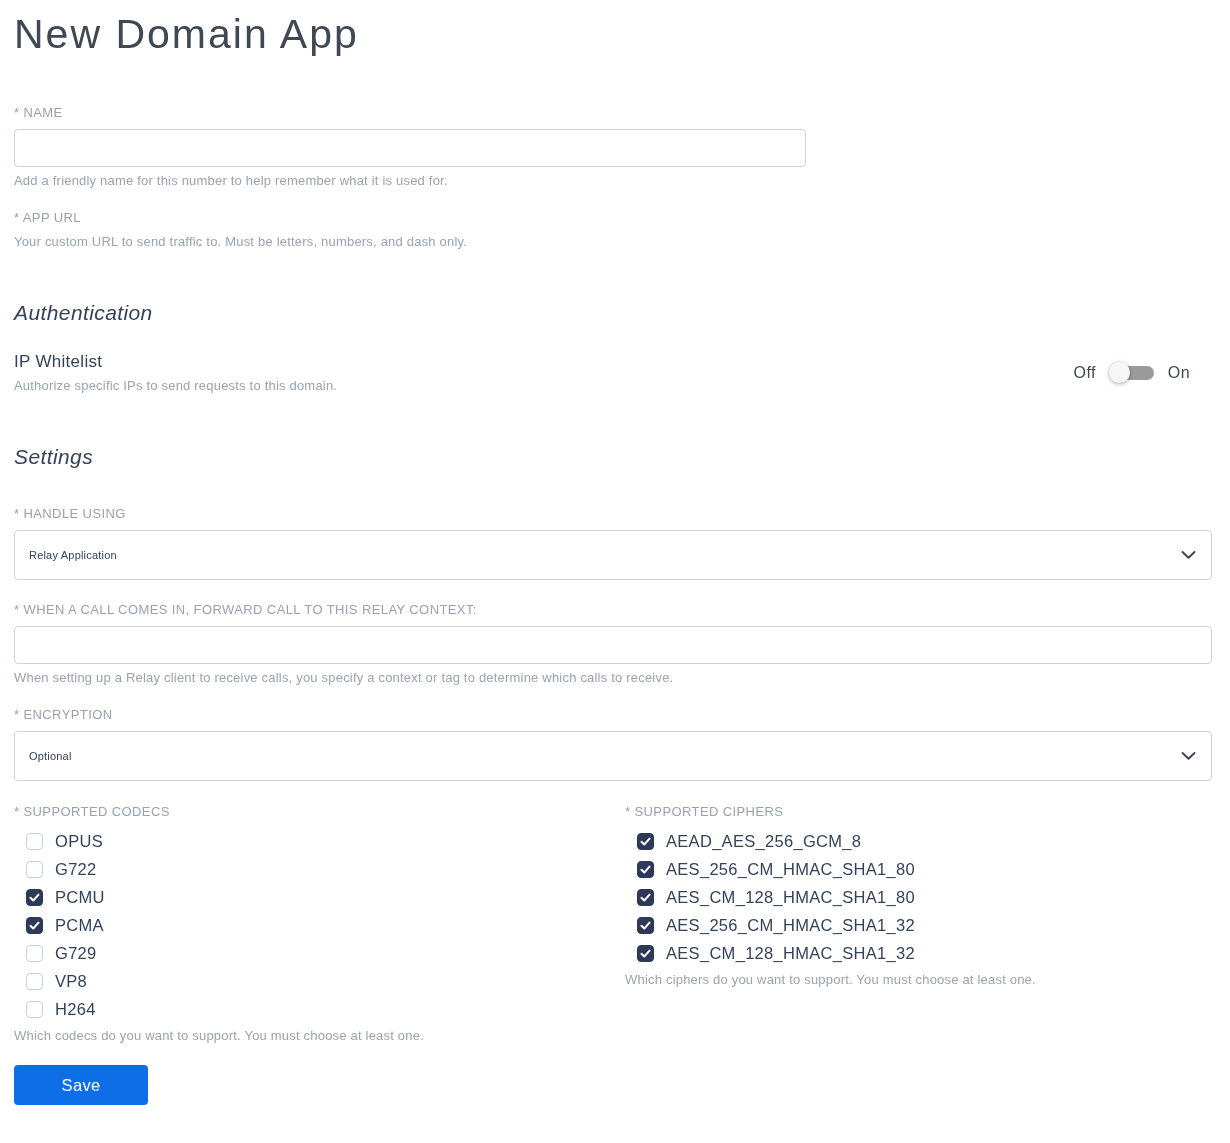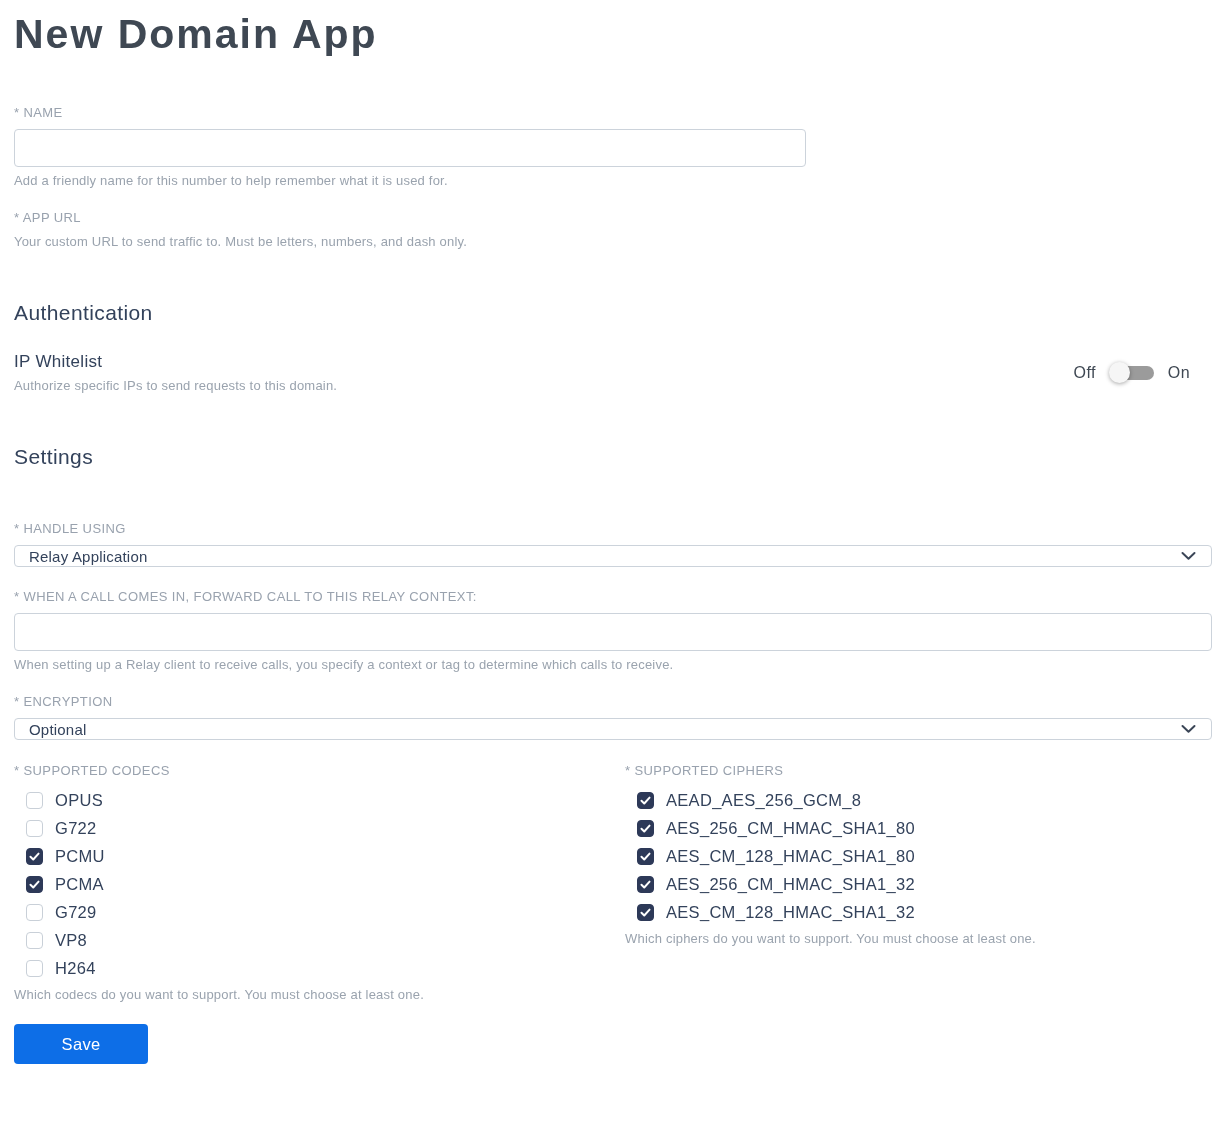--- a/index.html
+++ b/index.html
@@ -9,21 +9,21 @@
     font-family: "Liberation Sans", "DejaVu Sans", sans-serif;
     color: #33425b;
   }
   .page {
     width: 1230px;
     box-sizing: border-box;
     padding: 10px 18px 16px 14px;
   }
   h1.page-title {
     font-size: 41px;
-    font-weight: 700;
+    font-weight: 400;
     color: #3f4853;
     letter-spacing: 2px;
     margin: 0 0 46px 0;
     line-height: 1.2;
   }
   .field-label {
     font-size: 13px;
     color: #99a2ae;
     letter-spacing: 0.4px;
     margin-bottom: 9px;
@@ -63,22 +63,23 @@
   .url-prefix { margin-right: 5px; }
   .url-suffix { margin-left: 6px; }
   .url-input { width: 250px; }
 
   h2.section-heading {
     font-size: 21px;
     font-weight: 400;
     color: #33425b;
     letter-spacing: 0.4px;
     margin: 52px 0 27px 0;
-  }
-  h2.settings-heading { margin-bottom: 52px; }
+    font-style: italic;
+  }
+  h2.settings-heading { margin-bottom: 37px; }
 
   .ip-row {
     display: flex;
     justify-content: space-between;
     align-items: center;
   }
   .sub-heading {
     font-size: 17px;
     color: #33425b;
     letter-spacing: 0.3px;
@@ -119,27 +120,27 @@
     height: 21px;
     border-radius: 50%;
     background: #f6f6f6;
     box-shadow: 0 1px 4px rgba(0,0,0,0.35);
     transition: left .15s;
   }
 
   .select {
     box-sizing: border-box;
     position: relative;
-    height: 22px;
+    height: 50px;
     border: 1px solid #ccd3db;
     border-radius: 4px;
     display: flex;
     align-items: center;
     padding: 0 40px 0 14px;
-    font-size: 15px;
+    font-size: 11px;
     color: #33425b;
     letter-spacing: 0.2px;
     cursor: pointer;
     background: #fff;
   }
   .select .chevron {
     position: absolute;
     right: 15px;
     top: 50%;
     transform: translateY(-50%);

